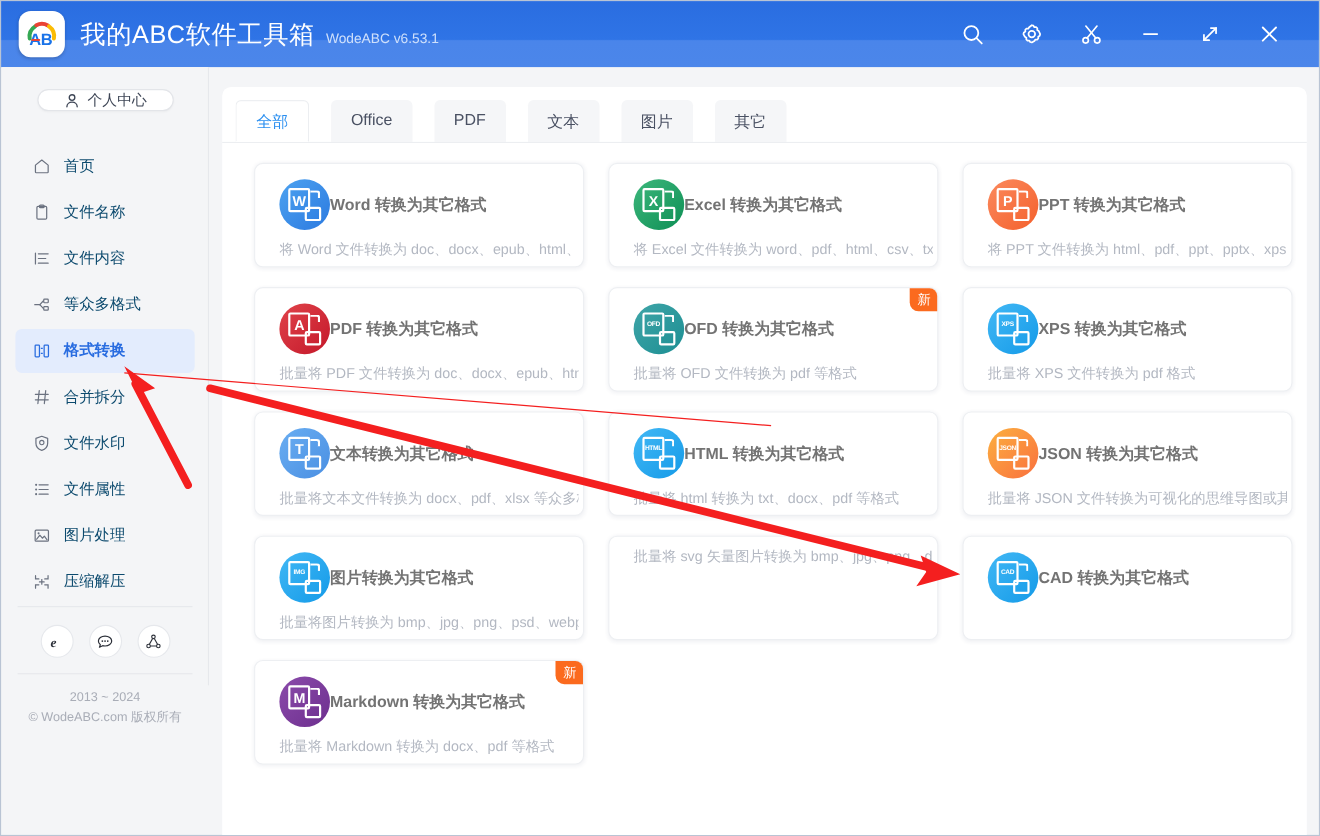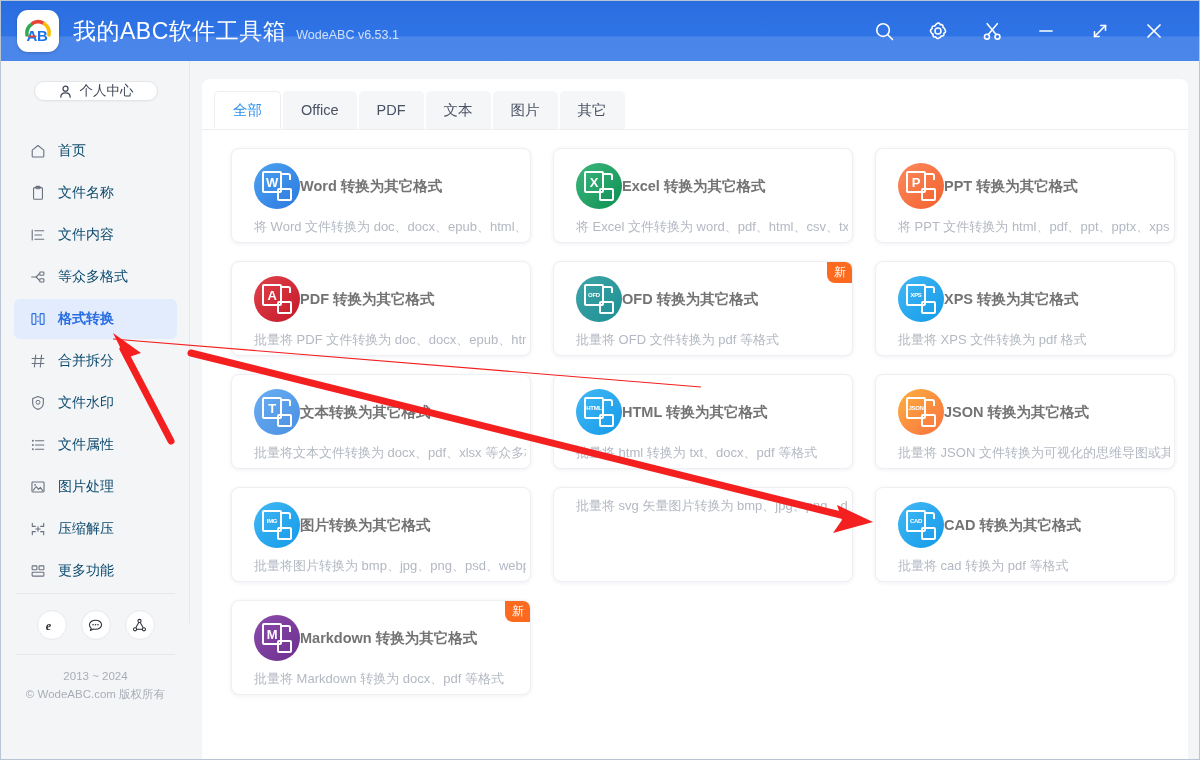--- a/index.html
+++ b/index.html
@@ -126,21 +126,21 @@
   }
   .content-card {
     width: 986px; height: 680px;
     background: #ffffff;
     border-radius: 8px 8px 0 0;
     position: relative;
   }
   .tabs {
     display: flex;
     padding: 12px 0 12px 12px;
-    gap: 2px;
+    gap: 20px;
     border-bottom: 1px solid #eceef1;
     height: 51px;
   }
   .tab {
     min-width: 62px;
     padding: 0 18px;
     height: 38px;
     background: #f5f6f8;
     border-radius: 5px 5px 0 0;
     display: flex; align-items: center; justify-content: center;
@@ -440,32 +440,20 @@
                 <polyline points="2.6,15.4 2.6,12 6,12"></polyline>
                 <polyline points="15.4,15.4 15.4,12 12,12"></polyline>
                 <line x1="9" y1="6.6" x2="9" y2="11.4"></line>
                 <line x1="6.6" y1="9" x2="11.4" y2="9"></line>
               </g>
             </svg>
         </span>
         <span class="nav-label">压缩解压</span>
       </div>
 
-      <div class="nav-item">
-        <span class="nav-ico">
-          <svg width="16" height="16" viewBox="0 0 18 18">
-              <g fill="none" stroke="currentColor" stroke-width="1.2">
-                <rect x="2.4" y="3.2" width="5.4" height="4.4" rx=".6"></rect>
-                <rect x="10.2" y="3.2" width="5.4" height="4.4" rx=".6"></rect>
-                <rect x="2.4" y="10.4" width="13.2" height="4.4" rx=".6"></rect>
-              </g>
-            </svg>
-        </span>
-        <span class="nav-label">更多功能</span>
-      </div>
     </div>
 
     <div class="side-bottom">
       <div class="sb-divider"></div>
       <div class="social-row">
         <div class="social-btn">
           <svg width="17" height="17" viewBox="0 0 18 18">
             <text x="3" y="13.5" font-family="Liberation Serif, serif" font-size="13" font-style="italic" font-weight="bold" fill="#2b2f38">e</text>
           </svg>
         </div>
@@ -651,21 +639,20 @@
             <div class="tc-head">
               <div class="tc-icon" style="background: linear-gradient(135deg, rgb(66, 184, 245), rgb(20, 154, 232));">
                 <div class="gl-box">
                   <div class="gl-main" style="font-size: 6px;">CAD</div>
                   <div class="gl-sub"></div>
                   <div class="gl-arrow"></div>
                 </div>
               </div>
               <div class="tc-title">CAD 转换为其它格式</div>
             </div>
-            <div class="tc-desc">批量将 cad 转换为 pdf 等格式</div>
           </div>
           <div class="tool-card">
             <div class="tc-head">
               <div class="tc-icon" style="background: linear-gradient(135deg, rgb(139, 75, 171), rgb(109, 47, 142));">
                 <div class="gl-box">
                   <div class="gl-main" style="font-size: 13px;">M</div>
                   <div class="gl-sub"></div>
                   <div class="gl-arrow"></div>
                 </div>
               </div>

